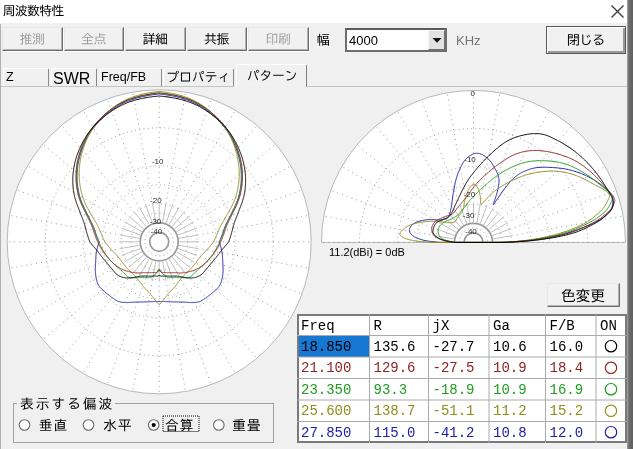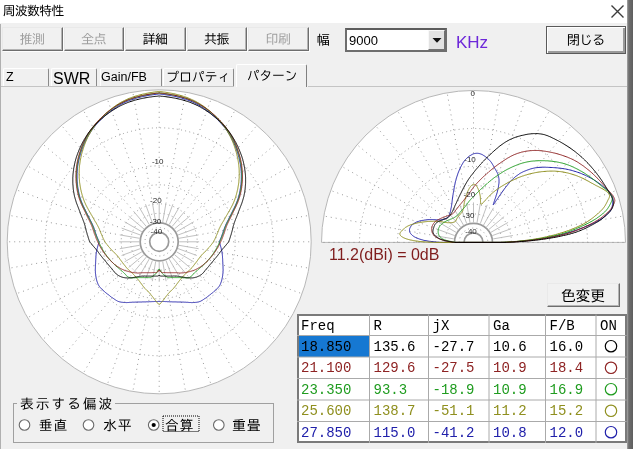--- a/index.html
+++ b/index.html
@@ -26,40 +26,40 @@
     <path transform="translate(93.75,43.50) scale(0.006055,-0.006055)" d="M1057 1513H1880V1378H1057V1124H1755V465H299V1124H893V1751H1057ZM461 993V598H1591V993ZM74 -96Q222 68 318 334L465 274Q361 -30 221 -193ZM774 -172Q739 68 688 242L838 279Q908 77 940 -125ZM1264 -143Q1202 81 1114 256L1258 309Q1355 140 1426 -82ZM1843 -168Q1739 51 1563 299L1696 371Q1864 161 1993 -80Z" fill="#9d9d9d"></path>
     <path transform="translate(142.85,43.50) scale(0.006055,-0.006055)" d="M1333 1278H891V1415H1136Q1067 1581 993 1696L1134 1749Q1220 1601 1288 1415H1543Q1629 1601 1675 1755L1835 1706Q1766 1541 1697 1415H1958V1278H1493V958H1907V823H1493V483H2001V342H1493V-195H1333V342H839V483H1333V823H932V958H1333ZM773 477V-86H278V-195H135V477ZM278 346V45H628V346ZM166 1667H743V1538H166ZM55 1372H835V1237H55ZM166 1071H743V942H166ZM166 778H743V651H166Z" fill="#000"></path>
     <path transform="translate(155.25,43.50) scale(0.006055,-0.006055)" d="M360 1001Q224 1188 65 1343L162 1450Q194 1418 218 1393L230 1381Q356 1543 471 1751L605 1671Q460 1446 318 1283Q379 1213 453 1112Q585 1271 745 1503L868 1411Q615 1066 374 830H383Q586 842 761 862Q724 956 689 1028L810 1081Q892 924 974 678L843 610Q821 691 800 751Q701 735 581 719V-195H434V701L402 698Q241 681 86 672L53 815Q98 817 138 818L196 821Q272 897 343 981Q354 993 360 1001ZM1919 1620V-174H1774V-31H1153V-174H1012V1620ZM1153 1479V887H1389V1479ZM1153 752V110H1389V752ZM1774 110V752H1526V110ZM1774 887V1479H1526V887ZM71 39Q151 274 176 561L319 545Q293 193 213 -31ZM780 82Q732 358 678 541L802 586Q875 382 923 143Z" fill="#000"></path>
     <path transform="translate(204.35,43.50) scale(0.006055,-0.006055)" d="M540 1350V1751H698V1350H1337V1751H1493V1350H1888V1211H1493V629H1997V490H51V629H540V1211H157V1350ZM1337 1211H698V629H1337ZM117 -57Q459 119 680 416L817 328Q568 15 233 -184ZM1798 -176Q1504 114 1214 319L1331 418Q1615 235 1921 -49Z" fill="#000"></path>
     <path transform="translate(216.75,43.50) scale(0.006055,-0.006055)" d="M328 1360V1751H482V1360H691V1213H482V828Q588 868 678 908L697 766Q580 713 482 673V-37Q482 -124 444 -159Q407 -193 318 -193Q226 -193 129 -176L103 -23Q195 -39 281 -39Q315 -39 322 -23Q328 -12 328 12V613Q195 565 86 531L37 682Q207 731 328 773V1213H55V1360ZM924 1522V918H1981V781H1511Q1536 606 1604 448Q1714 554 1827 713L1948 607Q1820 465 1659 339Q1778 139 2009 -26L1913 -161Q1776 -57 1690 40Q1439 323 1373 781H1225V24Q1437 91 1546 134L1555 -3Q1307 -112 998 -194L940 -48Q1007 -34 1078 -16V781H923Q923 462 884 237Q846 13 749 -180L624 -67Q721 124 751 377Q774 567 774 863V1661H1917V1522ZM1016 1290H1810V1153H1016Z" fill="#000"></path>
     <path transform="translate(265.85,43.50) scale(0.006055,-0.006055)" d="M885 1721 994 1600Q712 1505 326 1441V1008H928V865H326V342H953V199H326V18H166V1559Q188 1562 226 1567Q584 1616 885 1721ZM1880 1606V324Q1880 210 1840 171Q1799 132 1670 132Q1525 132 1395 150L1366 322Q1549 294 1651 294Q1705 294 1717 320Q1724 337 1724 367V1461H1217V-194H1057V1606Z" fill="#9d9d9d"></path>
     <path transform="translate(278.25,43.50) scale(0.006055,-0.006055)" d="M864 1110V823H1225V192Q1225 119 1191 85Q1157 51 1077 51Q1010 51 940 59L911 196Q993 184 1039 184Q1074 184 1082 199Q1088 211 1088 235V696H864V-195H723V696H518V30H385V823H723V1110H361L360 1057Q358 675 315 425Q269 159 152 -51L37 67Q154 296 187 579Q211 776 211 1094V1642H1184V1110ZM1037 1511H363V1241H1037ZM1388 1587H1538V310H1388ZM1763 1702H1915V-2Q1915 -83 1880 -123Q1838 -170 1715 -170Q1605 -170 1482 -160L1452 -2Q1609 -21 1698 -21Q1745 -21 1755 -3Q1763 11 1763 49Z" fill="#9d9d9d"></path>
     <path transform="translate(317.00,44.50) scale(0.006152,-0.006152)" d="M358 1389V1751H508V1389H780V433Q780 362 753 332Q727 304 659 304Q596 304 551 312L520 459Q560 447 613 447Q640 447 645 466Q647 475 647 490V1244H503V-194H362V1244H231V275H94V1389ZM1829 1374V879H964V1374ZM1114 1251V1004H1677V1251ZM1941 727V-194H1791V-100H1007V-194H862V727ZM1007 600V381H1325V600ZM1007 258V29H1325V258ZM1791 29V258H1464V29ZM1791 381V600H1464V381ZM825 1661H1976V1528H825Z" fill="#000"></path>
   </svg>
 <div class="abs" style="left:345px;top:28px;width:102px;height:24px;background:#fff;border:2px solid #6e6e6e;border-top-color:#5c5c5c"></div>
-<div class="abs" style="left:349px;top:33px;font-size:13px;color:#000">9000</div>
+<div class="abs" style="left:349px;top:33px;font-size:13px;color:#000">4000</div>
 <div class="abs" style="left:428px;top:30px;width:17px;height:20px;background:#e2e2e2;border:1px solid #f8f8f8;border-right-color:#707070;border-bottom-color:#707070"></div>
 <svg class="abs" style="left:0;top:0" width="633" height="60">
     <path d="M432.5 38 L441.5 38 L437 42.8 Z" fill="#111"></path>
   </svg>
-<div class="abs" style="left:456px;top:33px;font-size:17px;color:#6d28d9">KHz</div>
+<div class="abs" style="left:456px;top:33px;font-size:13px;color:#737373">KHz</div>
 <div class="abs" style="left:546px;top:26px;width:80px;height:28px;background:#f1f1f1;border:1px solid #5a5a5a;box-shadow:inset 1px 1px 0 #fff,inset -2px -2px 0 #9a9a9a"></div>
 <svg class="abs" style="left:0;top:0" width="633" height="60">
     <path transform="translate(567.10,44.50) scale(0.006152,-0.006152)" d="M1089 559Q872 230 475 31L384 148Q736 304 985 623H458V750H1089V932H1239V750H1606V623H1239V51Q1239 -36 1207 -68Q1175 -100 1086 -100Q976 -100 874 -90L847 57Q957 41 1041 41Q1079 41 1085 58Q1089 67 1089 86ZM905 1675V999H301V-195H141V1675ZM301 1556V1401H756V1556ZM301 1284V1118H756V1284ZM1906 1675V-2Q1906 -102 1857 -144Q1816 -178 1725 -178Q1613 -178 1466 -164L1439 -16Q1582 -33 1682 -33Q1730 -33 1741 -6Q1746 7 1746 29V999H1124V1675ZM1275 1556V1401H1746V1556ZM1275 1284V1118H1746V1284Z" fill="#000"></path>
     <path transform="translate(579.70,44.50) scale(0.006152,-0.006152)" d="M420 1622H586V467Q586 62 1013 62Q1197 62 1345 177Q1542 330 1667 780L1813 688Q1710 337 1570 163Q1360 -98 1001 -98Q650 -98 507 122Q420 256 420 469ZM1286 1100Q1220 1272 1106 1434L1233 1483Q1347 1314 1413 1153ZM1546 1200Q1477 1380 1368 1534L1489 1581Q1602 1434 1669 1256Z" fill="#000"></path>
     <path transform="translate(592.30,44.50) scale(0.006152,-0.006152)" d="M409 1602H1474L1556 1477Q1028 1125 680 875Q931 971 1185 971Q1424 971 1584 882Q1814 753 1814 473Q1814 177 1527 27Q1309 -86 995 -86Q771 -86 644 -23Q483 57 483 222Q483 330 571 410Q675 505 837 505Q1050 505 1169 359Q1251 258 1282 89Q1644 196 1644 475Q1644 667 1501 761Q1379 842 1167 842Q998 842 811 801Q657 767 565 713Q453 648 330 537L221 664Q470 875 819 1130Q1094 1330 1294 1459H409ZM1136 58Q1081 374 839 374Q719 374 665 292Q641 256 641 215Q641 124 760 82Q851 49 991 49Q1054 49 1136 58Z" fill="#000"></path>
   </svg>
 <div class="abs" style="left:3px;top:68px;width:45.5px;height:18px;background:#f0f0f0;border-top:1px solid #fff;border-left:1px solid #fff;border-right:1px solid #8a8a8a;border-radius:2px 2px 0 0"></div>
 <div class="abs" style="left:50.5px;top:68px;width:46.5px;height:18px;background:#f0f0f0;border-top:1px solid #fff;border-left:1px solid #fff;border-right:1px solid #8a8a8a;border-radius:2px 2px 0 0"></div>
 <div class="abs" style="left:100px;top:68px;width:62px;height:18px;background:#f0f0f0;border-top:1px solid #fff;border-left:1px solid #fff;border-right:1px solid #8a8a8a;border-radius:2px 2px 0 0"></div>
 <div class="abs" style="left:162.5px;top:68px;width:71px;height:18px;background:#f0f0f0;border-top:1px solid #fff;border-left:1px solid #fff;border-right:1px solid #8a8a8a;border-radius:2px 2px 0 0"></div>
 <div class="abs" style="left:236px;top:64px;width:71px;height:23px;background:#f1f1f1;border-top:1px solid #fff;border-left:1px solid #fff;border-right:1px solid #808080;border-radius:2px 2px 0 0"></div>
 <div class="abs" style="left:6px;top:70px;font-size:12.5px">Z</div>
 <div class="abs" style="left:53px;top:70px;font-size:16px">SWR</div>
-<div class="abs" style="left:101px;top:70px;font-size:12.5px">Gain/FB</div>
+<div class="abs" style="left:101px;top:70px;font-size:12.5px">Freq/FB</div>
 <svg class="abs" style="left:0;top:0" width="633" height="100">
     <path transform="translate(166.50,81.50) scale(0.006055,-0.006055)" d="M209 1427H1505L1694 1248Q1664 647 1395 341Q1226 149 948 34Q790 -31 557 -85L473 60Q1013 161 1258 438Q1508 721 1522 1277H209ZM1801 1782Q1870 1782 1931 1742Q2038 1671 2038 1544Q2038 1448 1968 1377Q1898 1307 1799 1307Q1744 1307 1694 1333Q1638 1362 1603 1414Q1563 1475 1563 1546Q1563 1604 1593.0 1658.5Q1623 1713 1674 1745Q1732 1782 1801 1782ZM1800 1678Q1764 1678 1731 1658Q1667 1620 1667 1544Q1667 1493 1701 1455Q1741 1411 1801 1411Q1834 1411 1863 1427Q1934 1464 1934 1544Q1934 1601 1893 1641Q1855 1678 1800 1678Z" fill="#000"></path>
     <path transform="translate(179.30,81.50) scale(0.006055,-0.006055)" d="M274 1491H1771V14H274ZM442 1339V168H1603V1339Z" fill="#000"></path>
     <path transform="translate(192.10,81.50) scale(0.006055,-0.006055)" d="M152 115Q325 363 447 749Q569 1134 603 1522L766 1487Q632 486 287 -8ZM1696 -8Q1560 218 1435 553Q1270 996 1170 1491L1326 1540Q1419 1056 1599 601Q1710 320 1840 104ZM1740 1720Q1809 1720 1870 1680Q1977 1609 1977 1482Q1977 1386 1907 1315Q1837 1245 1738 1245Q1683 1245 1632 1271Q1577 1300 1542 1352Q1502 1412 1502 1484Q1502 1542 1532.0 1596.5Q1562 1651 1613 1683Q1671 1720 1740 1720ZM1739 1616Q1703 1616 1670 1596Q1606 1558 1606 1482Q1606 1431 1640 1393Q1680 1349 1740 1349Q1773 1349 1802 1365Q1873 1403 1873 1482Q1873 1539 1832 1579Q1793 1616 1739 1616Z" fill="#000"></path>
     <path transform="translate(204.90,81.50) scale(0.006055,-0.006055)" d="M154 1022H1889V875H1137Q1124 445 1002 236Q881 29 570 -102L467 29Q780 152 886 374Q962 534 973 875H154ZM373 1573H1641V1428H373Z" fill="#000"></path>
     <path transform="translate(217.70,81.50) scale(0.006055,-0.006055)" d="M1011 -92V768Q750 598 415 469L335 600Q719 735 971 917Q1246 1115 1446 1350L1573 1270Q1381 1053 1161 879V-92Z" fill="#000"></path>
     <path transform="translate(247.00,80.20) scale(0.006055,-0.006055)" d="M152 115Q325 363 447 749Q569 1134 603 1522L766 1487Q632 486 287 -8ZM1696 -8Q1560 218 1435 553Q1270 996 1170 1491L1326 1540Q1419 1056 1599 601Q1710 320 1840 104ZM1740 1720Q1809 1720 1870 1680Q1977 1609 1977 1482Q1977 1386 1907 1315Q1837 1245 1738 1245Q1683 1245 1632 1271Q1577 1300 1542 1352Q1502 1412 1502 1484Q1502 1542 1532.0 1596.5Q1562 1651 1613 1683Q1671 1720 1740 1720ZM1739 1616Q1703 1616 1670 1596Q1606 1558 1606 1482Q1606 1431 1640 1393Q1680 1349 1740 1349Q1773 1349 1802 1365Q1873 1403 1873 1482Q1873 1539 1832 1579Q1793 1616 1739 1616Z" fill="#000"></path>
     <path transform="translate(259.60,80.20) scale(0.006055,-0.006055)" d="M1665 1452 1776 1356Q1644 738 1332 394Q1166 211 906 69Q714 -36 492 -98L408 45Q935 193 1217 508Q956 747 680 910L775 1026Q1074 856 1315 637Q1529 961 1592 1307H854Q626 944 304 742L195 856Q366 957 505 1103Q756 1364 859 1681L1016 1640L1013 1633Q970 1525 934 1452Z" fill="#000"></path>
     <path transform="translate(272.20,80.20) scale(0.006055,-0.006055)" d="M156 895H1882V737H156Z" fill="#000"></path>
     <path transform="translate(284.80,80.20) scale(0.006055,-0.006055)" d="M903 1164Q617 1294 295 1372L348 1528Q733 1436 961 1321ZM311 133Q715 169 947 256Q1548 481 1704 1292L1843 1192Q1750 752 1553 494Q1337 210 963 83Q732 5 352 -37Z" fill="#000"></path>
@@ -209,21 +209,21 @@
     <path d="M500.4,242.4 L501.0,242.4 L501.7,242.3 L502.6,242.3 L503.7,242.2 L504.9,242.2 L506.2,242.1 L507.6,242.0 L509.2,241.9 L510.8,241.8 L512.6,241.7 L514.4,241.5 L516.3,241.4 L518.2,241.2 L520.0,241.0 L521.9,240.8 L523.6,240.7 L525.3,240.4 L527.0,240.2 L528.7,240.0 L530.4,239.8 L532.2,239.5 L533.9,239.2 L535.6,238.9 L537.4,238.6 L539.2,238.3 L541.0,238.0 L542.8,237.6 L544.6,237.2 L546.4,236.8 L548.2,236.4 L550.0,236.0 L551.9,235.5 L553.7,235.1 L555.6,234.6 L557.5,234.0 L559.3,233.5 L561.2,232.9 L563.0,232.4 L564.9,231.7 L566.7,231.1 L568.5,230.5 L570.3,229.8 L572.0,229.1 L573.8,228.4 L575.5,227.7 L577.1,227.0 L578.8,226.2 L580.4,225.5 L582.0,224.7 L583.5,223.9 L584.9,223.1 L586.3,222.3 L587.7,221.4 L589.0,220.6 L590.2,219.7 L591.4,218.9 L592.6,218.0 L593.7,217.2 L594.7,216.3 L595.8,215.4 L596.8,214.6 L597.7,213.8 L598.6,212.9 L599.5,212.1 L600.4,211.4 L601.1,210.6 L601.8,209.9 L602.5,209.1 L603.1,208.4 L603.6,207.8 L604.1,207.1 L604.6,206.4 L605.0,205.8 L605.4,205.2 L605.7,204.5 L606.1,203.9 L606.4,203.3 L606.7,202.7 L607.0,202.1 L607.3,201.5 L607.5,200.9 L607.8,200.4 L608.1,199.8 L608.4,199.3 L608.7,198.8 L608.9,198.3 L609.1,197.8 L609.3,197.4 L609.4,196.9 L609.5,196.4 L609.5,195.9 L609.5,195.4 L609.3,194.9 L609.1,194.4 L608.8,193.9 L608.4,193.3 L607.9,192.7 L607.3,192.1 L606.6,191.5 L605.8,190.9 L604.9,190.3 L604.0,189.7 L603.0,189.1 L601.9,188.5 L600.9,188.0 L599.8,187.4 L598.7,186.8 L597.5,186.2 L596.4,185.7 L595.3,185.1 L594.3,184.5 L593.3,184.0 L592.3,183.4 L591.2,182.9 L590.2,182.3 L589.2,181.7 L588.2,181.1 L587.1,180.6 L586.1,180.0 L585.0,179.5 L584.0,178.9 L582.9,178.4 L581.8,177.9 L580.7,177.4 L579.6,176.9 L578.5,176.5 L577.4,176.0 L576.3,175.6 L575.2,175.2 L574.1,174.9 L573.0,174.5 L571.9,174.2 L570.8,173.8 L569.6,173.5 L568.5,173.2 L567.4,172.9 L566.3,172.7 L565.1,172.4 L564.0,172.2 L562.8,172.0 L561.7,171.8 L560.5,171.6 L559.3,171.5 L558.1,171.4 L557.0,171.3 L555.8,171.2 L554.6,171.1 L553.4,171.1 L552.2,171.1 L551.0,171.1 L549.8,171.1 L548.6,171.2 L547.4,171.2 L546.2,171.3 L545.0,171.4 L543.8,171.5 L542.6,171.6 L541.4,171.7 L540.3,171.9 L539.1,172.0 L537.9,172.2 L536.8,172.4 L535.6,172.6 L534.5,172.8 L533.4,173.1 L532.2,173.3 L531.1,173.6 L530.0,173.9 L528.9,174.1 L527.8,174.4 L526.7,174.8 L525.6,175.1 L524.5,175.4 L523.5,175.8 L522.4,176.1 L521.4,176.5 L520.3,176.9 L519.3,177.3 L518.2,177.7 L517.2,178.1 L516.2,178.6 L515.2,179.1 L514.2,179.5 L513.2,180.0 L512.2,180.5 L511.2,180.9 L510.3,181.4 L509.4,181.9 L508.5,182.4 L507.7,182.8 L506.8,183.3 L506.0,183.7 L505.2,184.2 L504.5,184.6 L503.7,185.1 L503.0,185.5 L502.3,185.9 L501.5,186.4 L500.9,186.8 L500.2,187.2 L499.5,187.7 L498.9,188.1 L498.3,188.5 L497.7,188.9 L497.1,189.3 L496.6,189.7 L496.0,190.1 L495.5,190.5 L495.1,190.8 L494.6,191.2 L494.2,191.5 L493.8,191.9 L493.4,192.2 L493.0,192.5 L492.6,192.8 L492.3,193.1 L491.9,193.4 L491.6,193.7 L491.3,194.1 L490.9,194.4 L490.6,194.7 L490.3,195.0 L489.9,195.3 L489.6,195.6 L489.3,196.0 L488.9,196.3 L488.6,196.7 L488.2,197.1 L487.9,197.4 L487.6,197.8 L487.2,198.2 L486.9,198.5 L486.6,198.9 L486.3,199.3 L486.0,199.6 L485.7,199.9 L485.4,200.3 L485.1,200.6 L484.8,200.8 L484.6,201.1 L484.3,201.4 L484.0,201.7 L483.8,202.0 L483.5,202.3 L483.2,202.6 L483.0,202.9 L482.7,203.1 L482.5,203.4 L482.2,203.6 L482.0,203.8 L481.8,204.0 L481.6,204.1 L481.4,204.2 L481.2,204.2 L481.1,204.2 L481.0,204.0 L480.8,203.9 L480.8,203.6 L480.7,203.2 L480.6,202.8 L480.6,202.3 L480.5,201.8 L480.5,201.2 L480.5,200.5 L480.5,199.9 L480.4,199.2 L480.4,198.5 L480.4,197.9 L480.3,197.2 L480.3,196.6 L480.2,196.0 L480.1,195.4 L480.0,194.9 L479.9,194.4 L479.8,193.9 L479.6,193.4 L479.5,192.9 L479.4,192.4 L479.2,191.9 L479.1,191.4 L478.9,191.0 L478.8,190.5 L478.6,190.1 L478.4,189.6 L478.3,189.2 L478.1,188.8 L477.9,188.4 L477.8,188.1 L477.6,187.7 L477.4,187.4 L477.3,187.1 L477.1,186.8 L476.9,186.6 L476.8,186.3 L476.6,186.1 L476.4,185.8 L476.3,185.6 L476.1,185.5 L475.9,185.3 L475.7,185.1 L475.6,185.0 L475.4,184.8 L475.2,184.7 L475.0,184.6 L474.8,184.5 L474.6,184.5 L474.5,184.4 L474.3,184.4 L474.1,184.3 L473.9,184.3 L473.7,184.3 L473.5,184.3 L473.3,184.4 L473.2,184.4 L473.0,184.5 L472.8,184.6 L472.6,184.6 L472.4,184.8 L472.2,184.9 L472.0,185.0 L471.8,185.2 L471.6,185.4 L471.4,185.5 L471.2,185.8 L471.0,186.0 L470.8,186.2 L470.6,186.5 L470.4,186.7 L470.2,187.0 L470.0,187.3 L469.8,187.6 L469.6,187.9 L469.4,188.2 L469.2,188.6 L469.0,188.9 L468.8,189.2 L468.7,189.6 L468.5,190.0 L468.3,190.3 L468.1,190.7 L467.9,191.1 L467.7,191.6 L467.6,192.0 L467.4,192.4 L467.2,192.8 L467.1,193.3 L466.9,193.7 L466.7,194.1 L466.6,194.6 L466.4,195.0 L466.3,195.4 L466.1,195.9 L466.0,196.3 L465.9,196.7 L465.7,197.2 L465.6,197.6 L465.5,198.0 L465.4,198.5 L465.2,198.9 L465.1,199.3 L465.0,199.8 L464.9,200.2 L464.8,200.6 L464.7,201.0 L464.6,201.5 L464.5,201.9 L464.4,202.3 L464.3,202.7 L464.3,203.1 L464.2,203.5 L464.1,204.0 L464.0,204.4 L464.0,204.8 L463.9,205.2 L463.9,205.7 L463.8,206.1 L463.8,206.5 L463.7,206.9 L463.6,207.2 L463.6,207.6 L463.5,208.0 L463.4,208.3 L463.4,208.6 L463.3,209.0 L463.2,209.3 L463.1,209.5 L463.0,209.8 L463.0,210.1 L462.9,210.3 L462.8,210.5 L462.7,210.8 L462.6,211.0 L462.5,211.2 L462.4,211.4 L462.3,211.6 L462.2,211.9 L462.0,212.1 L461.9,212.3 L461.7,212.5 L461.5,212.8 L461.3,213.0 L461.1,213.3 L460.9,213.5 L460.7,213.8 L460.4,214.0 L460.2,214.3 L459.9,214.6 L459.7,214.9 L459.4,215.1 L459.1,215.4 L458.9,215.7 L458.6,216.0 L458.4,216.3 L458.1,216.5 L457.9,216.8 L457.7,217.1 L457.5,217.4 L457.3,217.7 L457.1,218.0 L457.0,218.4 L456.8,218.7 L456.7,219.0 L456.5,219.4 L456.4,219.7 L456.2,220.0 L456.1,220.3 L455.9,220.6 L455.8,220.9 L455.6,221.1 L455.4,221.4 L455.1,221.6 L454.9,221.7 L454.6,221.9 L454.3,222.0 L454.0,222.1 L453.7,222.2 L453.3,222.3 L452.9,222.4 L452.5,222.5 L452.1,222.5 L451.7,222.6 L451.2,222.6 L450.8,222.7 L450.3,222.7 L449.8,222.7 L449.3,222.7 L448.8,222.7 L448.3,222.7 L447.8,222.7 L447.2,222.7 L446.6,222.6 L446.0,222.5 L445.3,222.4 L444.7,222.3 L444.0,222.2 L443.2,222.1 L442.5,222.0 L441.7,221.8 L441.0,221.7 L440.2,221.6 L439.4,221.5 L438.6,221.4 L437.8,221.4 L437.0,221.3 L436.2,221.3 L435.4,221.3 L434.5,221.3 L433.7,221.2 L432.8,221.3 L431.9,221.3 L431.1,221.3 L430.2,221.3 L429.3,221.4 L428.4,221.4 L427.5,221.5 L426.6,221.6 L425.7,221.7 L424.8,221.8 L423.9,221.9 L423.0,222.0 L422.1,222.1 L421.2,222.3 L420.3,222.4 L419.4,222.6 L418.5,222.7 L417.6,222.9 L416.8,223.1 L415.9,223.3 L415.0,223.5 L414.2,223.8 L413.3,224.0 L412.5,224.2 L411.8,224.5 L411.0,224.7 L410.3,225.0 L409.6,225.3 L408.9,225.5 L408.3,225.8 L407.8,226.1 L407.2,226.4 L406.7,226.7 L406.3,227.0 L405.8,227.2 L405.4,227.5 L405.0,227.8 L404.6,228.1 L404.3,228.4 L404.0,228.7 L403.6,229.0 L403.3,229.3 L403.0,229.6 L402.7,229.9 L402.4,230.2 L402.1,230.5 L401.8,230.8 L401.5,231.1 L401.2,231.4 L400.9,231.7 L400.7,232.0 L400.5,232.3 L400.3,232.6 L400.1,232.9 L400.0,233.2 L399.9,233.5 L399.8,233.8 L399.8,234.1 L399.9,234.4 L400.0,234.7 L400.1,235.0 L400.3,235.3 L400.5,235.6 L400.8,235.8 L401.1,236.1 L401.4,236.4 L401.8,236.7 L402.2,236.9 L402.6,237.2 L403.1,237.5 L403.6,237.7 L404.1,238.0 L404.7,238.2 L405.2,238.4 L405.9,238.7 L406.5,238.9 L407.2,239.1 L407.9,239.3 L408.6,239.5 L409.3,239.7 L410.1,239.9 L410.9,240.1 L411.7,240.2 L412.5,240.4 L413.4,240.6 L414.3,240.7 L415.1,240.9 L416.0,241.0 L417.0,241.1 L417.9,241.2 L418.8,241.4 L419.8,241.5 L420.8,241.6 L421.9,241.7 L423.0,241.8 L424.2,241.8 L425.4,241.9 L426.6,242.0 L427.8,242.0 L428.9,242.1 L430.0,242.2 L431.1,242.2 L432.1,242.3 L432.9,242.3 L433.7,242.3 L434.4,242.4 L435.0,242.4 L435.5,242.4 Z" fill="none" stroke="#8f8f1e" stroke-width="1"></path>
     <path d="M502.3,242.4 L502.8,242.4 L503.3,242.3 L504.0,242.3 L504.8,242.3 L505.6,242.2 L506.6,242.2 L507.6,242.1 L508.7,242.0 L509.8,242.0 L511.1,241.9 L512.4,241.8 L513.8,241.7 L515.2,241.6 L516.7,241.5 L518.2,241.4 L519.7,241.3 L521.3,241.1 L522.8,241.0 L524.3,240.8 L525.8,240.7 L527.2,240.5 L528.6,240.4 L530.0,240.2 L531.4,240.0 L532.8,239.8 L534.2,239.6 L535.6,239.4 L537.0,239.2 L538.5,239.0 L539.9,238.7 L541.4,238.5 L542.8,238.2 L544.3,238.0 L545.8,237.7 L547.2,237.4 L548.7,237.1 L550.2,236.8 L551.6,236.5 L553.1,236.1 L554.6,235.8 L556.0,235.4 L557.5,235.1 L559.0,234.7 L560.4,234.3 L561.8,233.9 L563.3,233.4 L564.7,233.0 L566.0,232.5 L567.4,232.1 L568.8,231.6 L570.1,231.1 L571.4,230.6 L572.7,230.1 L574.0,229.6 L575.3,229.1 L576.6,228.5 L577.8,228.0 L579.0,227.5 L580.3,226.9 L581.4,226.4 L582.6,225.8 L583.8,225.3 L584.9,224.8 L586.1,224.2 L587.1,223.7 L588.2,223.2 L589.2,222.6 L590.2,222.1 L591.2,221.6 L592.1,221.1 L593.0,220.5 L593.9,220.0 L594.7,219.5 L595.6,219.0 L596.4,218.5 L597.1,217.9 L597.9,217.4 L598.6,216.9 L599.3,216.4 L600.0,215.9 L600.7,215.3 L601.4,214.8 L602.0,214.3 L602.7,213.8 L603.3,213.2 L603.9,212.7 L604.5,212.2 L605.0,211.6 L605.5,211.1 L606.0,210.6 L606.5,210.0 L606.9,209.5 L607.3,209.0 L607.7,208.5 L608.1,207.9 L608.4,207.4 L608.7,206.9 L609.0,206.4 L609.3,205.9 L609.6,205.4 L609.9,204.9 L610.1,204.4 L610.3,204.0 L610.6,203.5 L610.8,203.0 L611.0,202.6 L611.2,202.2 L611.4,201.8 L611.5,201.4 L611.7,201.0 L611.8,200.6 L611.9,200.3 L612.1,199.9 L612.1,199.6 L612.2,199.2 L612.3,198.9 L612.3,198.6 L612.3,198.2 L612.3,197.9 L612.2,197.5 L612.1,197.1 L612.0,196.7 L611.8,196.3 L611.7,195.9 L611.4,195.5 L611.2,195.0 L610.9,194.5 L610.5,194.0 L610.1,193.5 L609.7,193.0 L609.2,192.5 L608.7,192.0 L608.2,191.5 L607.6,191.0 L607.0,190.4 L606.4,189.9 L605.8,189.4 L605.2,188.9 L604.5,188.3 L603.8,187.8 L603.1,187.2 L602.4,186.7 L601.7,186.1 L601.0,185.6 L600.3,185.0 L599.6,184.5 L599.0,183.9 L598.3,183.3 L597.5,182.7 L596.8,182.2 L596.1,181.6 L595.3,181.0 L594.6,180.3 L593.8,179.7 L593.0,179.1 L592.2,178.5 L591.4,177.9 L590.6,177.3 L589.7,176.7 L588.9,176.1 L588.1,175.6 L587.2,175.0 L586.4,174.4 L585.6,173.9 L584.7,173.3 L583.9,172.8 L583.0,172.3 L582.2,171.8 L581.4,171.3 L580.5,170.9 L579.7,170.4 L578.8,169.9 L578.0,169.5 L577.2,169.0 L576.3,168.6 L575.5,168.2 L574.6,167.8 L573.8,167.3 L572.9,166.9 L572.1,166.6 L571.2,166.2 L570.4,165.8 L569.5,165.5 L568.6,165.1 L567.7,164.8 L566.8,164.5 L565.9,164.2 L565.0,163.9 L564.1,163.6 L563.2,163.4 L562.3,163.1 L561.4,162.9 L560.4,162.7 L559.5,162.5 L558.6,162.3 L557.6,162.1 L556.7,161.9 L555.8,161.8 L554.8,161.6 L553.9,161.5 L552.9,161.4 L552.0,161.2 L551.1,161.1 L550.1,161.1 L549.2,161.0 L548.2,160.9 L547.3,160.8 L546.4,160.8 L545.4,160.8 L544.5,160.7 L543.6,160.7 L542.6,160.7 L541.7,160.7 L540.8,160.7 L539.8,160.7 L538.9,160.7 L538.0,160.7 L537.1,160.8 L536.1,160.8 L535.2,160.9 L534.3,161.0 L533.4,161.0 L532.5,161.1 L531.6,161.2 L530.7,161.3 L529.8,161.5 L528.9,161.6 L528.1,161.8 L527.2,161.9 L526.4,162.1 L525.5,162.3 L524.7,162.5 L523.9,162.7 L523.1,162.9 L522.3,163.1 L521.5,163.4 L520.7,163.6 L519.9,163.9 L519.2,164.1 L518.4,164.4 L517.6,164.7 L516.9,165.0 L516.2,165.3 L515.4,165.6 L514.7,165.9 L514.0,166.2 L513.2,166.5 L512.5,166.8 L511.8,167.2 L511.1,167.5 L510.4,167.8 L509.7,168.2 L509.0,168.5 L508.3,168.9 L507.6,169.2 L507.0,169.6 L506.3,169.9 L505.6,170.3 L505.0,170.7 L504.3,171.0 L503.7,171.4 L503.1,171.8 L502.4,172.2 L501.8,172.6 L501.2,173.0 L500.6,173.4 L499.9,173.8 L499.3,174.2 L498.7,174.6 L498.1,175.0 L497.5,175.4 L496.9,175.9 L496.3,176.3 L495.7,176.7 L495.1,177.1 L494.4,177.6 L493.8,178.0 L493.2,178.5 L492.6,179.0 L492.0,179.4 L491.4,179.9 L490.9,180.4 L490.3,180.9 L489.7,181.3 L489.2,181.8 L488.6,182.3 L488.0,182.7 L487.5,183.2 L487.0,183.7 L486.5,184.1 L486.0,184.6 L485.5,185.0 L485.0,185.4 L484.5,185.9 L484.0,186.3 L483.6,186.7 L483.1,187.1 L482.7,187.5 L482.2,187.9 L481.8,188.4 L481.4,188.8 L480.9,189.2 L480.5,189.6 L480.1,190.0 L479.7,190.4 L479.3,190.7 L478.9,191.1 L478.5,191.5 L478.2,191.9 L477.8,192.3 L477.4,192.6 L477.1,193.0 L476.7,193.3 L476.4,193.7 L476.0,194.0 L475.7,194.4 L475.4,194.7 L475.0,195.0 L474.7,195.3 L474.4,195.7 L474.1,196.0 L473.8,196.3 L473.5,196.6 L473.2,196.9 L472.9,197.2 L472.6,197.5 L472.3,197.8 L472.0,198.0 L471.7,198.3 L471.4,198.6 L471.1,198.9 L470.9,199.2 L470.6,199.5 L470.3,199.8 L470.1,200.1 L469.8,200.4 L469.6,200.7 L469.3,201.0 L469.1,201.3 L468.8,201.6 L468.6,202.0 L468.4,202.3 L468.1,202.6 L467.9,202.9 L467.7,203.2 L467.4,203.6 L467.2,203.9 L467.0,204.2 L466.8,204.5 L466.6,204.8 L466.4,205.1 L466.2,205.4 L466.0,205.6 L465.8,205.9 L465.6,206.2 L465.4,206.4 L465.2,206.6 L465.1,206.9 L464.9,207.1 L464.7,207.3 L464.5,207.5 L464.4,207.6 L464.2,207.8 L464.0,208.0 L463.9,208.2 L463.7,208.3 L463.6,208.5 L463.4,208.6 L463.2,208.8 L463.1,208.9 L462.9,209.1 L462.8,209.2 L462.6,209.4 L462.4,209.5 L462.3,209.7 L462.1,209.9 L461.9,210.0 L461.8,210.2 L461.6,210.4 L461.5,210.6 L461.3,210.8 L461.1,211.0 L461.0,211.2 L460.8,211.4 L460.7,211.6 L460.5,211.8 L460.4,212.0 L460.2,212.2 L460.0,212.4 L459.9,212.6 L459.7,212.7 L459.6,212.9 L459.4,213.1 L459.3,213.3 L459.1,213.5 L459.0,213.7 L458.8,213.9 L458.7,214.0 L458.5,214.2 L458.3,214.3 L458.2,214.5 L458.0,214.7 L457.9,214.8 L457.7,215.0 L457.6,215.1 L457.4,215.3 L457.3,215.4 L457.1,215.5 L457.0,215.7 L456.8,215.8 L456.7,216.0 L456.5,216.1 L456.3,216.2 L456.2,216.3 L456.0,216.5 L455.8,216.6 L455.6,216.7 L455.5,216.8 L455.3,217.0 L455.1,217.1 L454.9,217.2 L454.7,217.3 L454.5,217.4 L454.3,217.5 L454.1,217.6 L453.9,217.7 L453.7,217.9 L453.5,218.0 L453.3,218.1 L453.0,218.2 L452.8,218.3 L452.6,218.4 L452.4,218.5 L452.1,218.6 L451.9,218.7 L451.7,218.8 L451.4,218.9 L451.2,219.0 L450.9,219.1 L450.7,219.2 L450.4,219.3 L450.2,219.4 L449.9,219.6 L449.6,219.7 L449.4,219.8 L449.1,219.9 L448.8,220.0 L448.5,220.1 L448.2,220.2 L447.9,220.3 L447.6,220.5 L447.3,220.6 L447.0,220.7 L446.7,220.8 L446.4,221.0 L446.2,221.1 L445.9,221.3 L445.6,221.4 L445.3,221.6 L445.0,221.7 L444.7,221.9 L444.5,222.1 L444.2,222.2 L443.9,222.4 L443.7,222.6 L443.4,222.8 L443.1,223.0 L442.9,223.2 L442.6,223.4 L442.3,223.6 L442.1,223.8 L441.8,224.0 L441.6,224.2 L441.3,224.5 L441.1,224.7 L440.9,224.9 L440.7,225.1 L440.4,225.4 L440.2,225.6 L440.0,225.8 L439.9,226.1 L439.7,226.3 L439.5,226.6 L439.4,226.8 L439.2,227.0 L439.1,227.3 L439.0,227.5 L438.9,227.8 L438.8,228.0 L438.7,228.2 L438.6,228.5 L438.5,228.7 L438.5,228.9 L438.4,229.2 L438.3,229.4 L438.3,229.7 L438.2,229.9 L438.2,230.1 L438.2,230.4 L438.2,230.6 L438.2,230.9 L438.1,231.1 L438.1,231.4 L438.2,231.6 L438.2,231.8 L438.2,232.1 L438.2,232.3 L438.2,232.6 L438.3,232.8 L438.3,233.1 L438.3,233.3 L438.4,233.5 L438.4,233.8 L438.5,234.0 L438.6,234.2 L438.6,234.5 L438.7,234.7 L438.8,234.9 L438.9,235.2 L439.0,235.4 L439.2,235.6 L439.3,235.8 L439.5,236.0 L439.6,236.2 L439.8,236.5 L439.9,236.7 L440.1,236.8 L440.3,237.0 L440.4,237.2 L440.6,237.4 L440.7,237.5 L440.9,237.7 L441.1,237.9 L441.3,238.0 L441.4,238.2 L441.7,238.3 L441.9,238.5 L442.1,238.6 L442.4,238.8 L442.6,239.0 L442.9,239.1 L443.3,239.3 L443.6,239.4 L444.0,239.6 L444.4,239.7 L444.8,239.9 L445.3,240.1 L445.8,240.2 L446.4,240.4 L447.0,240.6 L447.6,240.7 L448.3,240.9 L448.9,241.0 L449.6,241.2 L450.2,241.3 L450.9,241.5 L451.5,241.6 L452.1,241.7 L452.6,241.8 L453.2,241.9 L453.7,242.0 L454.1,242.1 L454.6,242.2 L454.9,242.3 L455.3,242.3 L455.5,242.4 L455.8,242.4 Z" fill="none" stroke="#1f9c1f" stroke-width="1"></path>
     <path d="M504.4,242.4 L504.9,242.4 L505.5,242.3 L506.2,242.3 L507.0,242.3 L507.9,242.2 L508.9,242.2 L510.0,242.1 L511.2,242.0 L512.5,241.9 L513.8,241.9 L515.2,241.8 L516.7,241.7 L518.2,241.6 L519.8,241.4 L521.4,241.3 L523.1,241.2 L524.7,241.0 L526.4,240.9 L528.0,240.7 L529.6,240.6 L531.1,240.4 L532.5,240.2 L534.0,240.0 L535.5,239.8 L537.0,239.6 L538.6,239.4 L540.1,239.2 L541.6,239.0 L543.2,238.7 L544.8,238.5 L546.3,238.2 L547.9,237.9 L549.5,237.6 L551.0,237.3 L552.6,237.0 L554.2,236.7 L555.8,236.4 L557.3,236.0 L558.9,235.7 L560.4,235.3 L562.0,234.9 L563.5,234.5 L565.1,234.1 L566.6,233.7 L568.1,233.3 L569.5,232.8 L571.0,232.3 L572.4,231.9 L573.8,231.4 L575.2,230.9 L576.6,230.3 L577.9,229.8 L579.2,229.3 L580.5,228.7 L581.8,228.2 L583.1,227.7 L584.3,227.1 L585.5,226.5 L586.7,226.0 L587.9,225.4 L589.0,224.9 L590.2,224.3 L591.3,223.7 L592.4,223.2 L593.4,222.6 L594.4,222.1 L595.4,221.6 L596.3,221.0 L597.2,220.5 L598.0,219.9 L598.8,219.4 L599.6,218.9 L600.4,218.4 L601.1,217.8 L601.8,217.3 L602.5,216.8 L603.1,216.3 L603.7,215.8 L604.4,215.3 L605.0,214.8 L605.5,214.3 L606.1,213.8 L606.7,213.3 L607.2,212.7 L607.8,212.2 L608.3,211.8 L608.8,211.3 L609.3,210.8 L609.7,210.3 L610.1,209.8 L610.5,209.4 L610.9,208.9 L611.2,208.5 L611.5,208.0 L611.8,207.6 L612.1,207.1 L612.4,206.7 L612.6,206.3 L612.9,205.8 L613.1,205.4 L613.3,205.0 L613.5,204.6 L613.7,204.2 L613.8,203.8 L614.0,203.4 L614.2,203.1 L614.3,202.7 L614.4,202.4 L614.5,202.0 L614.6,201.7 L614.7,201.4 L614.7,201.2 L614.7,200.9 L614.8,200.6 L614.8,200.4 L614.8,200.1 L614.7,199.8 L614.7,199.5 L614.6,199.3 L614.5,199.0 L614.4,198.7 L614.3,198.3 L614.2,198.0 L614.0,197.7 L613.8,197.3 L613.6,196.9 L613.4,196.5 L613.2,196.0 L612.9,195.6 L612.6,195.2 L612.3,194.8 L611.9,194.4 L611.6,193.9 L611.2,193.5 L610.8,193.1 L610.4,192.6 L610.0,192.1 L609.6,191.7 L609.1,191.2 L608.6,190.7 L608.2,190.1 L607.7,189.6 L607.1,189.0 L606.6,188.5 L606.1,187.9 L605.5,187.2 L605.0,186.6 L604.4,185.9 L603.7,185.2 L603.1,184.5 L602.4,183.7 L601.7,182.9 L601.0,182.1 L600.3,181.3 L599.5,180.5 L598.7,179.6 L597.9,178.8 L597.1,177.9 L596.3,177.1 L595.5,176.3 L594.6,175.5 L593.8,174.7 L593.0,173.9 L592.1,173.1 L591.3,172.4 L590.5,171.7 L589.7,171.0 L588.9,170.3 L588.1,169.7 L587.3,169.1 L586.6,168.5 L585.8,167.9 L585.1,167.3 L584.4,166.8 L583.7,166.2 L582.9,165.7 L582.2,165.2 L581.5,164.7 L580.7,164.2 L580.0,163.7 L579.2,163.2 L578.5,162.7 L577.7,162.2 L576.9,161.7 L576.0,161.2 L575.2,160.8 L574.3,160.3 L573.4,159.8 L572.4,159.4 L571.5,158.9 L570.5,158.5 L569.4,158.0 L568.3,157.6 L567.3,157.1 L566.1,156.7 L565.0,156.3 L563.9,155.9 L562.7,155.5 L561.6,155.1 L560.4,154.7 L559.2,154.4 L558.1,154.0 L556.9,153.7 L555.8,153.4 L554.7,153.1 L553.6,152.9 L552.5,152.6 L551.4,152.4 L550.4,152.2 L549.4,152.0 L548.4,151.8 L547.4,151.6 L546.5,151.5 L545.5,151.3 L544.6,151.2 L543.7,151.1 L542.8,150.9 L541.9,150.8 L541.0,150.7 L540.1,150.7 L539.3,150.6 L538.4,150.5 L537.6,150.5 L536.7,150.5 L535.9,150.4 L535.0,150.4 L534.2,150.4 L533.4,150.5 L532.5,150.5 L531.7,150.6 L530.9,150.6 L530.0,150.7 L529.2,150.8 L528.4,150.9 L527.6,151.0 L526.8,151.1 L526.0,151.2 L525.2,151.4 L524.4,151.5 L523.6,151.7 L522.9,151.9 L522.1,152.0 L521.3,152.2 L520.6,152.5 L519.8,152.7 L519.0,152.9 L518.3,153.2 L517.5,153.4 L516.7,153.7 L516.0,154.0 L515.2,154.3 L514.4,154.6 L513.7,154.9 L512.9,155.3 L512.1,155.7 L511.4,156.0 L510.6,156.4 L509.9,156.9 L509.1,157.3 L508.4,157.7 L507.6,158.1 L506.9,158.6 L506.2,159.0 L505.4,159.5 L504.7,160.0 L504.0,160.5 L503.3,160.9 L502.6,161.4 L501.8,161.9 L501.1,162.4 L500.4,162.9 L499.7,163.4 L499.0,163.9 L498.3,164.3 L497.6,164.8 L496.9,165.4 L496.2,165.9 L495.5,166.4 L494.8,166.9 L494.1,167.5 L493.5,168.0 L492.8,168.6 L492.1,169.1 L491.5,169.6 L490.8,170.2 L490.2,170.7 L489.5,171.3 L488.9,171.8 L488.3,172.4 L487.7,172.9 L487.1,173.4 L486.5,173.9 L486.0,174.4 L485.4,174.9 L484.8,175.4 L484.3,175.9 L483.8,176.4 L483.3,176.9 L482.7,177.4 L482.2,177.9 L481.7,178.3 L481.3,178.8 L480.8,179.3 L480.3,179.8 L479.8,180.2 L479.4,180.7 L478.9,181.1 L478.5,181.6 L478.0,182.1 L477.6,182.5 L477.2,183.0 L476.7,183.5 L476.3,183.9 L475.9,184.4 L475.5,184.8 L475.1,185.3 L474.7,185.8 L474.3,186.2 L474.0,186.7 L473.6,187.2 L473.3,187.6 L472.9,188.1 L472.6,188.6 L472.2,189.0 L471.9,189.5 L471.6,190.0 L471.2,190.4 L470.9,190.9 L470.6,191.3 L470.3,191.7 L470.0,192.2 L469.7,192.6 L469.3,193.0 L469.0,193.4 L468.7,193.8 L468.4,194.2 L468.1,194.6 L467.8,195.0 L467.5,195.4 L467.2,195.8 L467.0,196.1 L466.7,196.5 L466.4,196.9 L466.1,197.2 L465.8,197.6 L465.5,198.0 L465.3,198.3 L465.0,198.7 L464.7,199.0 L464.4,199.4 L464.2,199.7 L463.9,200.0 L463.6,200.4 L463.4,200.7 L463.1,201.0 L462.8,201.4 L462.6,201.7 L462.3,202.0 L462.1,202.3 L461.8,202.6 L461.6,202.9 L461.3,203.3 L461.0,203.6 L460.8,203.9 L460.5,204.2 L460.3,204.5 L460.0,204.8 L459.8,205.1 L459.5,205.4 L459.3,205.7 L459.1,206.0 L458.8,206.3 L458.6,206.6 L458.3,206.8 L458.1,207.1 L457.9,207.4 L457.7,207.7 L457.4,208.0 L457.2,208.2 L457.0,208.5 L456.8,208.8 L456.6,209.1 L456.4,209.4 L456.2,209.7 L455.9,209.9 L455.7,210.2 L455.5,210.5 L455.3,210.8 L455.1,211.1 L454.9,211.3 L454.7,211.6 L454.5,211.8 L454.3,212.1 L454.2,212.3 L454.0,212.6 L453.8,212.8 L453.6,213.0 L453.4,213.2 L453.2,213.4 L453.0,213.5 L452.8,213.7 L452.6,213.8 L452.4,214.0 L452.2,214.1 L451.9,214.2 L451.7,214.3 L451.5,214.4 L451.3,214.5 L451.1,214.6 L450.9,214.7 L450.6,214.8 L450.4,214.9 L450.2,214.9 L450.0,215.0 L449.7,215.1 L449.5,215.2 L449.2,215.3 L449.0,215.4 L448.7,215.5 L448.5,215.6 L448.2,215.7 L447.9,215.8 L447.7,215.9 L447.4,215.9 L447.1,216.0 L446.8,216.1 L446.5,216.2 L446.2,216.3 L445.9,216.4 L445.6,216.5 L445.3,216.6 L445.0,216.7 L444.7,216.8 L444.3,216.9 L444.0,217.1 L443.7,217.2 L443.4,217.3 L443.0,217.4 L442.7,217.6 L442.4,217.7 L442.1,217.8 L441.7,218.0 L441.4,218.1 L441.1,218.3 L440.7,218.5 L440.3,218.6 L440.0,218.8 L439.6,219.0 L439.2,219.1 L438.9,219.3 L438.5,219.5 L438.1,219.7 L437.8,219.9 L437.4,220.1 L437.1,220.3 L436.7,220.5 L436.4,220.8 L436.1,221.0 L435.8,221.2 L435.5,221.4 L435.2,221.7 L435.0,221.9 L434.7,222.1 L434.5,222.4 L434.3,222.6 L434.1,222.9 L433.9,223.1 L433.7,223.4 L433.5,223.6 L433.3,223.9 L433.2,224.1 L433.0,224.4 L432.9,224.6 L432.7,224.9 L432.6,225.1 L432.5,225.4 L432.4,225.7 L432.3,225.9 L432.2,226.2 L432.1,226.5 L432.0,226.7 L432.0,227.0 L431.9,227.3 L431.9,227.5 L431.8,227.8 L431.8,228.1 L431.7,228.4 L431.7,228.6 L431.7,228.9 L431.7,229.2 L431.7,229.5 L431.7,229.8 L431.7,230.0 L431.7,230.3 L431.8,230.6 L431.8,230.9 L431.9,231.1 L431.9,231.4 L432.0,231.7 L432.1,231.9 L432.1,232.2 L432.2,232.4 L432.3,232.7 L432.4,232.9 L432.5,233.2 L432.6,233.4 L432.7,233.6 L432.8,233.8 L432.9,234.0 L433.1,234.2 L433.2,234.5 L433.3,234.7 L433.4,234.9 L433.6,235.0 L433.7,235.2 L433.9,235.4 L434.0,235.6 L434.2,235.8 L434.4,236.0 L434.6,236.2 L434.8,236.4 L435.1,236.6 L435.3,236.7 L435.6,236.9 L435.9,237.1 L436.2,237.3 L436.5,237.5 L436.8,237.6 L437.1,237.8 L437.4,238.0 L437.7,238.1 L438.1,238.3 L438.4,238.5 L438.7,238.6 L439.1,238.8 L439.5,238.9 L439.9,239.1 L440.2,239.2 L440.6,239.4 L441.1,239.5 L441.5,239.6 L441.9,239.8 L442.4,239.9 L442.8,240.1 L443.3,240.2 L443.8,240.3 L444.3,240.5 L444.8,240.6 L445.4,240.7 L446.0,240.9 L446.6,241.0 L447.3,241.1 L447.9,241.3 L448.5,241.4 L449.2,241.5 L449.8,241.6 L450.4,241.7 L450.9,241.8 L451.5,241.9 L452.0,242.0 L452.5,242.1 L452.9,242.2 L453.3,242.2 L453.7,242.3 L454.0,242.3 L454.3,242.4 L454.5,242.4 Z" fill="none" stroke="#8e2323" stroke-width="1"></path>
     <path d="M506.6,242.4 L507.1,242.4 L507.8,242.3 L508.6,242.3 L509.4,242.2 L510.4,242.2 L511.5,242.1 L512.6,242.1 L513.9,242.0 L515.2,241.9 L516.7,241.8 L518.2,241.7 L519.8,241.6 L521.4,241.5 L523.1,241.4 L524.9,241.2 L526.6,241.1 L528.4,240.9 L530.2,240.8 L531.9,240.6 L533.6,240.4 L535.2,240.2 L536.8,240.1 L538.4,239.9 L540.0,239.7 L541.6,239.4 L543.3,239.2 L545.0,239.0 L546.6,238.7 L548.3,238.4 L550.0,238.2 L551.7,237.9 L553.4,237.6 L555.1,237.3 L556.8,237.0 L558.5,236.6 L560.2,236.3 L561.9,235.9 L563.5,235.5 L565.2,235.2 L566.8,234.8 L568.4,234.4 L570.0,234.0 L571.5,233.5 L573.1,233.1 L574.5,232.6 L576.0,232.2 L577.3,231.7 L578.7,231.2 L580.0,230.7 L581.3,230.2 L582.5,229.6 L583.7,229.1 L584.9,228.6 L586.1,228.0 L587.2,227.5 L588.3,226.9 L589.4,226.4 L590.4,225.8 L591.4,225.3 L592.5,224.7 L593.5,224.2 L594.5,223.6 L595.4,223.1 L596.4,222.5 L597.3,222.0 L598.2,221.5 L599.1,220.9 L599.9,220.4 L600.7,219.8 L601.4,219.3 L602.1,218.8 L602.8,218.2 L603.4,217.7 L604.0,217.2 L604.6,216.7 L605.2,216.2 L605.8,215.7 L606.3,215.2 L606.8,214.7 L607.3,214.2 L607.8,213.7 L608.2,213.3 L608.7,212.8 L609.1,212.3 L609.5,211.9 L609.9,211.5 L610.3,211.0 L610.6,210.6 L610.9,210.3 L611.2,209.9 L611.5,209.5 L611.7,209.2 L611.9,208.8 L612.1,208.5 L612.3,208.1 L612.4,207.8 L612.6,207.5 L612.7,207.2 L612.8,206.8 L612.9,206.5 L613.0,206.2 L613.1,205.9 L613.2,205.6 L613.3,205.3 L613.4,204.9 L613.4,204.6 L613.5,204.3 L613.5,204.0 L613.6,203.7 L613.6,203.4 L613.6,203.1 L613.6,202.9 L613.6,202.6 L613.5,202.3 L613.5,202.1 L613.4,201.8 L613.4,201.5 L613.3,201.3 L613.2,201.0 L613.1,200.7 L613.0,200.4 L612.9,200.0 L612.8,199.7 L612.7,199.4 L612.5,199.0 L612.4,198.6 L612.2,198.2 L612.0,197.8 L611.9,197.4 L611.7,197.0 L611.5,196.6 L611.3,196.2 L611.1,195.8 L610.8,195.4 L610.6,194.9 L610.3,194.5 L610.1,194.0 L609.8,193.5 L609.5,193.1 L609.2,192.6 L608.9,192.0 L608.6,191.5 L608.3,191.0 L607.9,190.4 L607.6,189.8 L607.2,189.2 L606.8,188.5 L606.4,187.9 L606.0,187.2 L605.6,186.5 L605.2,185.8 L604.7,185.0 L604.2,184.3 L603.7,183.5 L603.2,182.7 L602.7,181.9 L602.2,181.1 L601.6,180.3 L601.1,179.5 L600.5,178.7 L599.9,177.8 L599.3,177.0 L598.7,176.2 L598.1,175.3 L597.4,174.5 L596.8,173.6 L596.1,172.8 L595.5,172.0 L594.8,171.1 L594.1,170.3 L593.4,169.4 L592.7,168.6 L591.9,167.7 L591.2,166.8 L590.4,166.0 L589.6,165.1 L588.8,164.2 L588.0,163.3 L587.1,162.5 L586.3,161.6 L585.5,160.8 L584.6,159.9 L583.7,159.1 L582.9,158.3 L582.0,157.4 L581.1,156.6 L580.2,155.9 L579.3,155.1 L578.4,154.3 L577.5,153.6 L576.6,152.9 L575.7,152.1 L574.8,151.4 L573.8,150.7 L572.9,150.0 L571.9,149.3 L571.0,148.6 L570.0,147.9 L569.0,147.3 L568.0,146.6 L567.1,146.0 L566.1,145.4 L565.1,144.8 L564.2,144.2 L563.2,143.6 L562.3,143.1 L561.3,142.5 L560.4,142.0 L559.5,141.5 L558.6,141.0 L557.7,140.6 L556.8,140.1 L555.9,139.7 L555.1,139.2 L554.3,138.8 L553.4,138.4 L552.6,138.0 L551.8,137.6 L551.0,137.2 L550.2,136.8 L549.4,136.5 L548.6,136.2 L547.8,135.8 L547.0,135.5 L546.2,135.3 L545.4,135.0 L544.6,134.7 L543.7,134.5 L542.9,134.3 L542.1,134.2 L541.2,134.0 L540.4,133.9 L539.5,133.8 L538.7,133.7 L537.8,133.6 L537.0,133.6 L536.1,133.6 L535.3,133.6 L534.5,133.6 L533.6,133.6 L532.8,133.7 L532.0,133.7 L531.1,133.8 L530.3,133.9 L529.4,134.0 L528.6,134.1 L527.8,134.2 L526.9,134.4 L526.1,134.5 L525.2,134.7 L524.4,134.9 L523.6,135.1 L522.7,135.3 L521.9,135.4 L521.0,135.6 L520.2,135.9 L519.4,136.1 L518.6,136.3 L517.8,136.5 L517.0,136.8 L516.2,137.1 L515.4,137.3 L514.6,137.6 L513.7,137.9 L512.9,138.3 L512.1,138.6 L511.3,139.0 L510.5,139.3 L509.6,139.7 L508.8,140.2 L508.0,140.6 L507.1,141.1 L506.3,141.6 L505.4,142.1 L504.5,142.7 L503.6,143.3 L502.8,143.9 L501.9,144.5 L501.0,145.2 L500.1,145.8 L499.2,146.5 L498.4,147.2 L497.5,148.0 L496.6,148.7 L495.8,149.4 L495.0,150.1 L494.1,150.9 L493.3,151.6 L492.5,152.3 L491.7,153.0 L491.0,153.8 L490.2,154.5 L489.5,155.1 L488.8,155.8 L488.1,156.5 L487.4,157.2 L486.7,157.9 L486.0,158.5 L485.3,159.2 L484.6,159.9 L484.0,160.6 L483.3,161.3 L482.7,161.9 L482.1,162.6 L481.5,163.3 L480.9,163.9 L480.3,164.6 L479.7,165.3 L479.1,165.9 L478.6,166.5 L478.1,167.2 L477.5,167.8 L477.0,168.4 L476.5,169.0 L476.0,169.5 L475.6,170.1 L475.1,170.6 L474.7,171.2 L474.3,171.7 L473.9,172.2 L473.5,172.6 L473.1,173.1 L472.8,173.6 L472.4,174.0 L472.1,174.5 L471.7,175.0 L471.3,175.4 L471.0,175.9 L470.6,176.4 L470.3,176.8 L469.9,177.3 L469.6,177.8 L469.2,178.4 L468.8,178.9 L468.4,179.5 L468.0,180.0 L467.7,180.7 L467.3,181.3 L466.9,181.9 L466.5,182.6 L466.1,183.3 L465.7,184.0 L465.3,184.7 L464.9,185.4 L464.5,186.1 L464.1,186.8 L463.8,187.5 L463.4,188.2 L463.0,188.9 L462.7,189.6 L462.4,190.2 L462.0,190.9 L461.7,191.5 L461.4,192.2 L461.1,192.8 L460.8,193.4 L460.5,194.0 L460.2,194.5 L460.0,195.1 L459.7,195.6 L459.4,196.2 L459.2,196.7 L458.9,197.2 L458.7,197.7 L458.5,198.2 L458.2,198.7 L458.0,199.2 L457.8,199.7 L457.5,200.2 L457.3,200.6 L457.1,201.1 L456.9,201.6 L456.7,202.0 L456.5,202.5 L456.3,202.9 L456.1,203.3 L455.9,203.8 L455.7,204.2 L455.5,204.6 L455.3,205.0 L455.1,205.4 L454.9,205.8 L454.8,206.2 L454.6,206.6 L454.4,207.0 L454.3,207.4 L454.1,207.8 L453.9,208.2 L453.8,208.5 L453.6,208.9 L453.4,209.3 L453.3,209.6 L453.1,210.0 L453.0,210.3 L452.8,210.6 L452.6,211.0 L452.5,211.3 L452.3,211.6 L452.2,211.9 L452.0,212.2 L451.8,212.5 L451.7,212.8 L451.5,213.1 L451.3,213.4 L451.1,213.7 L451.0,214.0 L450.8,214.3 L450.6,214.6 L450.5,214.8 L450.3,215.1 L450.1,215.4 L449.9,215.6 L449.8,215.9 L449.6,216.1 L449.4,216.3 L449.2,216.5 L449.0,216.8 L448.8,217.0 L448.6,217.1 L448.4,217.3 L448.2,217.5 L448.0,217.7 L447.8,217.8 L447.6,217.9 L447.4,218.0 L447.1,218.2 L446.9,218.3 L446.6,218.3 L446.4,218.4 L446.2,218.5 L445.9,218.6 L445.6,218.7 L445.4,218.8 L445.1,218.8 L444.8,218.9 L444.6,219.0 L444.3,219.1 L444.0,219.2 L443.7,219.3 L443.4,219.4 L443.2,219.5 L442.9,219.7 L442.6,219.8 L442.3,219.9 L441.9,220.0 L441.6,220.2 L441.3,220.3 L440.9,220.4 L440.6,220.5 L440.3,220.7 L439.9,220.8 L439.6,221.0 L439.2,221.1 L438.9,221.3 L438.6,221.4 L438.2,221.6 L437.9,221.8 L437.6,222.0 L437.3,222.1 L437.0,222.3 L436.8,222.5 L436.5,222.7 L436.3,223.0 L436.1,223.2 L435.9,223.4 L435.7,223.6 L435.5,223.9 L435.3,224.1 L435.1,224.3 L435.0,224.6 L434.8,224.8 L434.7,225.1 L434.6,225.3 L434.5,225.6 L434.3,225.8 L434.2,226.1 L434.1,226.3 L434.0,226.6 L433.9,226.9 L433.8,227.1 L433.8,227.4 L433.7,227.6 L433.6,227.9 L433.5,228.1 L433.5,228.4 L433.4,228.6 L433.3,228.9 L433.2,229.1 L433.2,229.4 L433.1,229.7 L433.1,229.9 L433.0,230.2 L433.0,230.4 L433.0,230.7 L432.9,230.9 L432.9,231.2 L432.9,231.4 L432.9,231.7 L433.0,231.9 L433.0,232.2 L433.0,232.4 L433.1,232.6 L433.2,232.9 L433.3,233.1 L433.4,233.3 L433.5,233.6 L433.6,233.8 L433.7,234.0 L433.9,234.2 L434.0,234.4 L434.2,234.6 L434.3,234.9 L434.5,235.1 L434.7,235.3 L434.9,235.4 L435.1,235.6 L435.3,235.8 L435.5,236.0 L435.7,236.2 L435.9,236.4 L436.2,236.6 L436.4,236.8 L436.6,236.9 L436.9,237.1 L437.2,237.3 L437.4,237.5 L437.7,237.6 L437.9,237.8 L438.2,238.0 L438.4,238.1 L438.7,238.3 L438.9,238.4 L439.2,238.6 L439.5,238.7 L439.8,238.8 L440.1,239.0 L440.4,239.1 L440.7,239.3 L441.0,239.4 L441.3,239.5 L441.7,239.7 L442.1,239.8 L442.5,239.9 L442.9,240.1 L443.3,240.2 L443.8,240.3 L444.2,240.5 L444.8,240.6 L445.3,240.7 L445.9,240.9 L446.6,241.0 L447.2,241.1 L447.8,241.3 L448.5,241.4 L449.1,241.5 L449.7,241.6 L450.3,241.7 L450.9,241.8 L451.4,241.9 L452.0,242.0 L452.4,242.1 L452.9,242.2 L453.3,242.2 L453.7,242.3 L454.0,242.3 L454.3,242.4 L454.5,242.4 Z" fill="none" stroke="#000000" stroke-width="1"></path>
     <text x="472.8" y="96.2" font-size="8" fill="#2a2a2a" text-anchor="middle" font-family="Liberation Sans">0</text>
     <text x="470" y="162" font-size="8" fill="#2a2a2a" text-anchor="middle" font-family="Liberation Sans">-10</text>
     <text x="469.4" y="196.5" font-size="8" fill="#2a2a2a" text-anchor="middle" font-family="Liberation Sans">-20</text>
     <text x="468.6" y="217.5" font-size="8" fill="#2a2a2a" text-anchor="middle" font-family="Liberation Sans">-30</text>
     <text x="471" y="233.5" font-size="8" fill="#2a2a2a" text-anchor="middle" font-family="Liberation Sans">-40</text>
   </svg>
-<div class="abs" style="left:329px;top:246px;font-size:16px;color:#7f1d1d">11.2(dBi) = 0dB</div>
+<div class="abs" style="left:329px;top:246px;font-size:11px;color:#000000">11.2(dBi) = 0dB</div>
 <div class="abs" style="left:546.5px;top:283px;width:73.5px;height:24px;background:#f1f1f1;border-top:1px solid #e9e9e9;border-left:1px solid #e9e9e9;border-right:1px solid #6e6e6e;border-bottom:1px solid #6e6e6e;box-shadow:inset -1px -1px 0 #b4b4b4"></div>
 <svg class="abs" style="left:0;top:0" width="633" height="320">
     <path transform="translate(561.20,301.00) scale(0.006934,-0.006934)" d="M479 561V150Q479 60 560 40Q661 15 1091 15Q1517 15 1702 38Q1778 47 1798 87Q1826 142 1833 350L1994 295Q1983 91 1962 22Q1930 -81 1808 -104Q1652 -134 1070 -134Q538 -134 434 -96Q319 -54 319 100V1140Q236 1077 159 1030L55 1149Q426 1355 664 1725L766 1647H1356L1448 1559Q1297 1349 1152 1202H1806V561ZM479 694H975V1065H479ZM396 1202H966Q1114 1350 1221 1512H699Q569 1349 396 1202ZM1131 1065V694H1644V1065Z" fill="#000"></path>
     <path transform="translate(575.90,301.00) scale(0.006934,-0.006934)" d="M560 418Q373 295 205 230L101 344Q553 508 785 795L934 754Q884 691 828 635H1549L1659 541Q1474 330 1214 164Q1538 36 1991 -35L1905 -186Q1375 -80 1061 75Q697 -115 172 -194L99 -55Q534 -4 906 159Q686 291 560 418ZM673 500Q822 364 1060 236Q1299 375 1418 508H682Q678 504 673 500ZM1096 1544H1959V1411H1336V915Q1336 833 1290 801Q1253 776 1162 776Q1047 776 971 786L946 921Q1058 903 1135 903Q1178 903 1178 946V1411H887Q886 1128 811 983Q723 812 512 735L406 835Q608 918 674 1055Q730 1169 734 1392L735 1411H88V1544H936V1751H1096ZM1811 823Q1674 1033 1473 1241L1590 1325Q1787 1144 1934 926ZM72 930Q275 1093 385 1317L525 1264Q390 994 176 823Z" fill="#000"></path>
     <path transform="translate(590.60,301.00) scale(0.006934,-0.006934)" d="M940 1335V1520H115V1657H1934V1520H1094V1335H1805V535H1091Q1079 331 995 187Q1218 99 1461 45Q1677 -2 1989 -41L1891 -186Q1324 -104 906 74Q703 -124 209 -200L127 -61Q576 -6 762 143Q534 262 341 424L449 519Q644 354 855 249Q924 363 938 535H242V1335ZM940 1210H400V1004H940ZM1094 1210V1004H1647V1210ZM940 881H400V662H940ZM1094 881V662H1647V881Z" fill="#000"></path>
   </svg>
 <div class="abs" style="left:297px;top:314px;width:329.5px;height:129px;background:#fff;border:2px solid #7a7a7a"></div>
 <div class="abs" style="left:298.5px;top:336.0px;width:70.5px;height:20.5px;background:#1678d2"></div>
 <svg class="abs" style="left:0;top:0" width="633" height="449">
     <line x1="369.5" y1="314.5" x2="369.5" y2="443" stroke="#aaa" stroke-width="1"></line>

